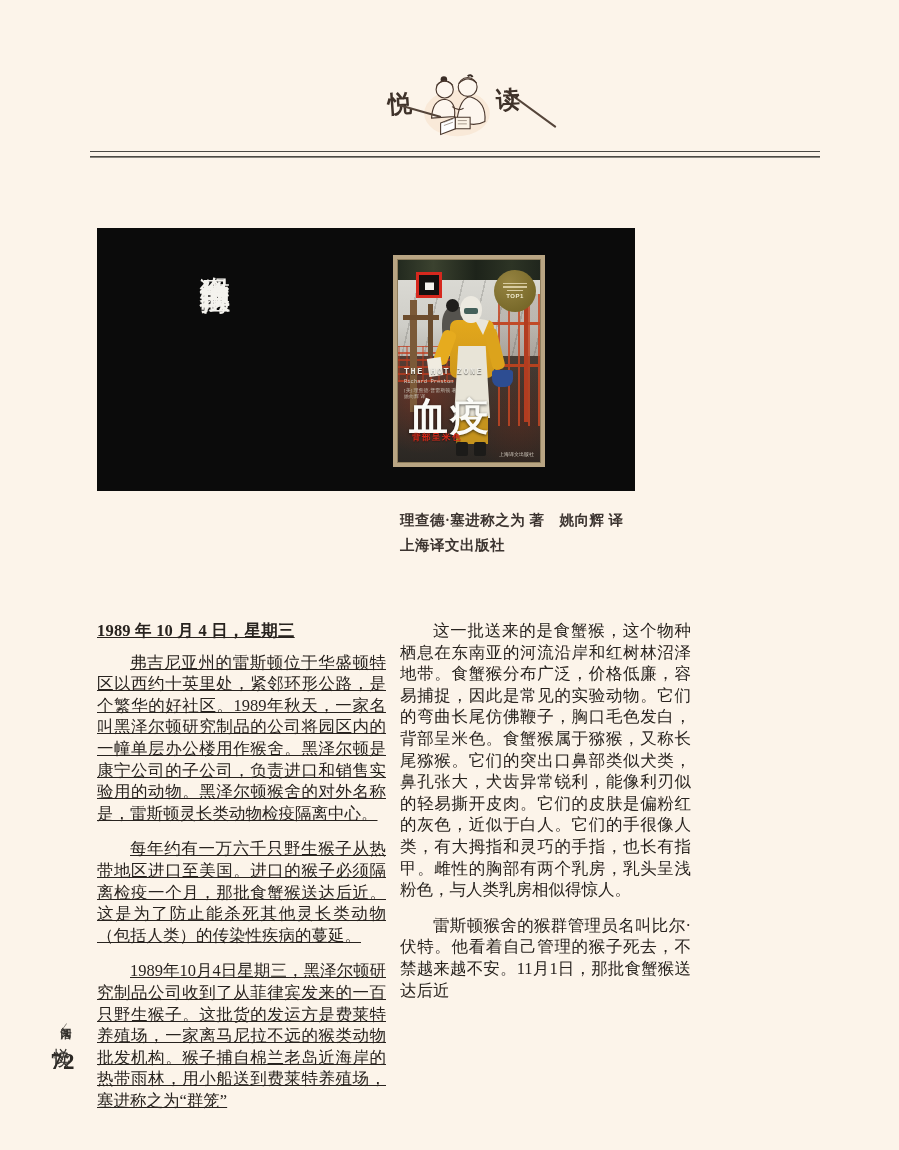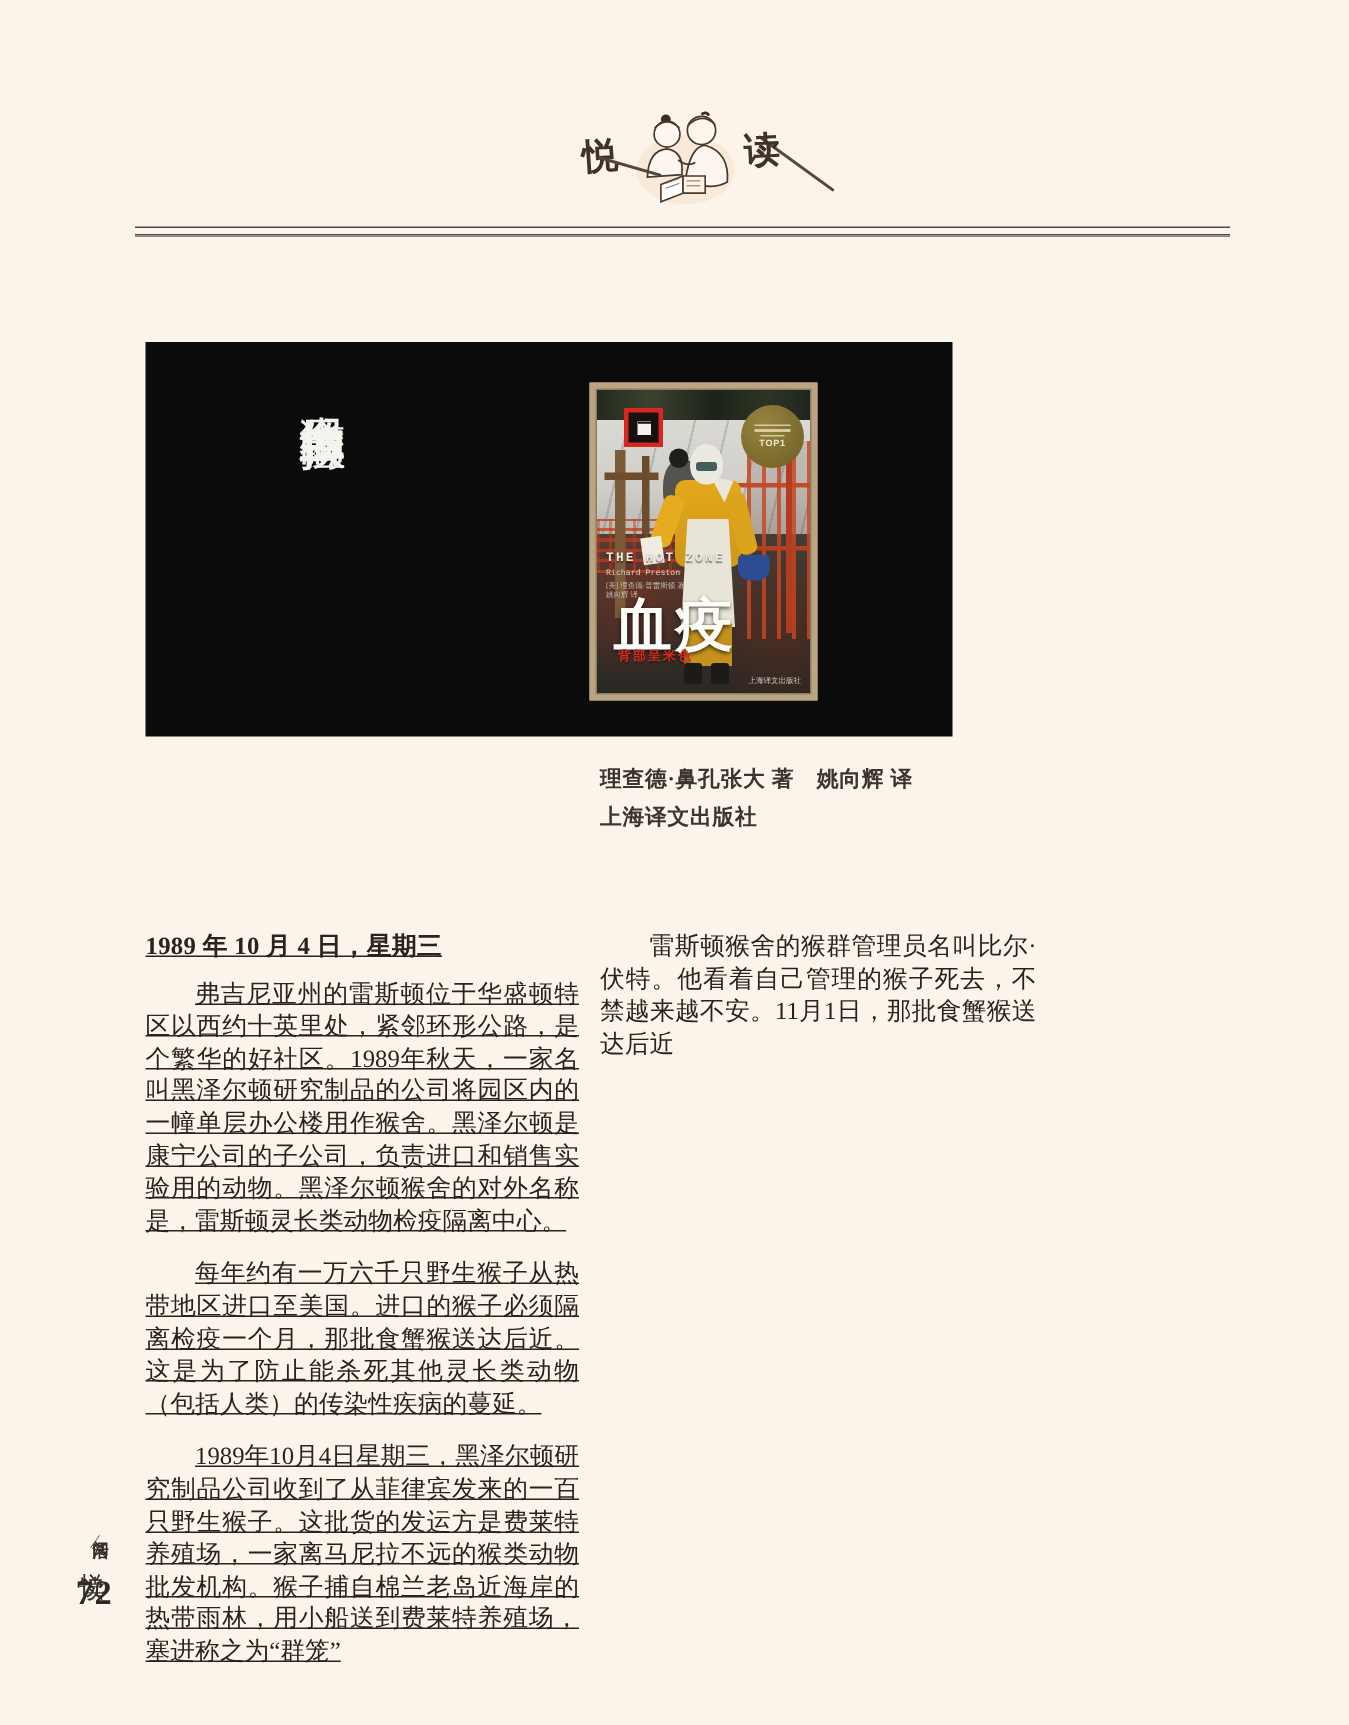--- a/index.html
+++ b/index.html
@@ -207,31 +207,32 @@
         <div class="cv-credit" id="cv-credit1">[美] 理查德·普雷斯顿 著</div>
         <div class="cv-credit" id="cv-credit2">姚向辉 译</div>
         <div id="cv-title">血疫</div>
         <div id="cv-sub">背部呈米色</div>
         <div id="cv-pub">上海译文出版社</div>
       </div>
     </div>
   </div>
 
   <div id="caption">
-    <div>理查德·鼻孔张大 著　姚向辉 译</div>
+    <div>理查德·塞进称之为 著　姚向辉 译</div>
     <div>上海译文出版社</div>
   </div>
 
   <div class="col" id="col-left">
     <div id="col-heading">1989 年 10 月 4 日，星期三</div>
     <p>弗吉尼亚州的雷斯顿位于华盛顿特区以西约十英里处，紧邻环形公路，是个繁华的好社区。1989年秋天，一家名叫黑泽尔顿研究制品的公司将园区内的一幢单层办公楼用作猴舍。黑泽尔顿是康宁公司的子公司，负责进口和销售实验用的动物。黑泽尔顿猴舍的对外名称是，雷斯顿灵长类动物检疫隔离中心。</p>
     <p>每年约有一万六千只野生猴子从热带地区进口至美国。进口的猴子必须隔离检疫一个月，那批食蟹猴送达后近。这是为了防止能杀死其他灵长类动物（包括人类）的传染性疾病的蔓延。</p>
     <p>1989年10月4日星期三，黑泽尔顿研究制品公司收到了从菲律宾发来的一百只野生猴子。这批货的发运方是费莱特养殖场，一家离马尼拉不远的猴类动物批发机构。猴子捕自棉兰老岛近海岸的热带雨林，用小船送到费莱特养殖场，塞进称之为“群笼”</p>
   </div>
   <div class="col" id="col-right">
+    <p>这一批送来的是食蟹猴，这个物种栖息在东南亚的河流沿岸和红树林沼泽地带。食蟹猴分布广泛，价格低廉，容易捕捉，因此是常见的实验动物。它们的弯曲长尾仿佛鞭子，胸口毛色发白，背部呈米色。食蟹猴属于猕猴，又称长尾猕猴。它们的突出口鼻部类似犬类，鼻孔张大，犬齿异常锐利，能像利刃似的轻易撕开皮肉。它们的皮肤是偏粉红的灰色，近似于白人。它们的手很像人类，有大拇指和灵巧的手指，也长有指甲。雌性的胸部有两个乳房，乳头呈浅粉色，与人类乳房相似得惊人。</p>
     <p>雷斯顿猴舍的猴群管理员名叫比尔·伏特。他看着自己管理的猴子死去，不禁越来越不安。11月1日，那批食蟹猴送达后近</p>
   </div>
 
   <div id="folio">
     <div id="folio-vert">
       <span id="folio-small">阅活</span><span id="folio-slash">∕</span><span id="folio-large">悦读</span>
     </div>
     <div id="folio-num">72</div>
   </div>
 

